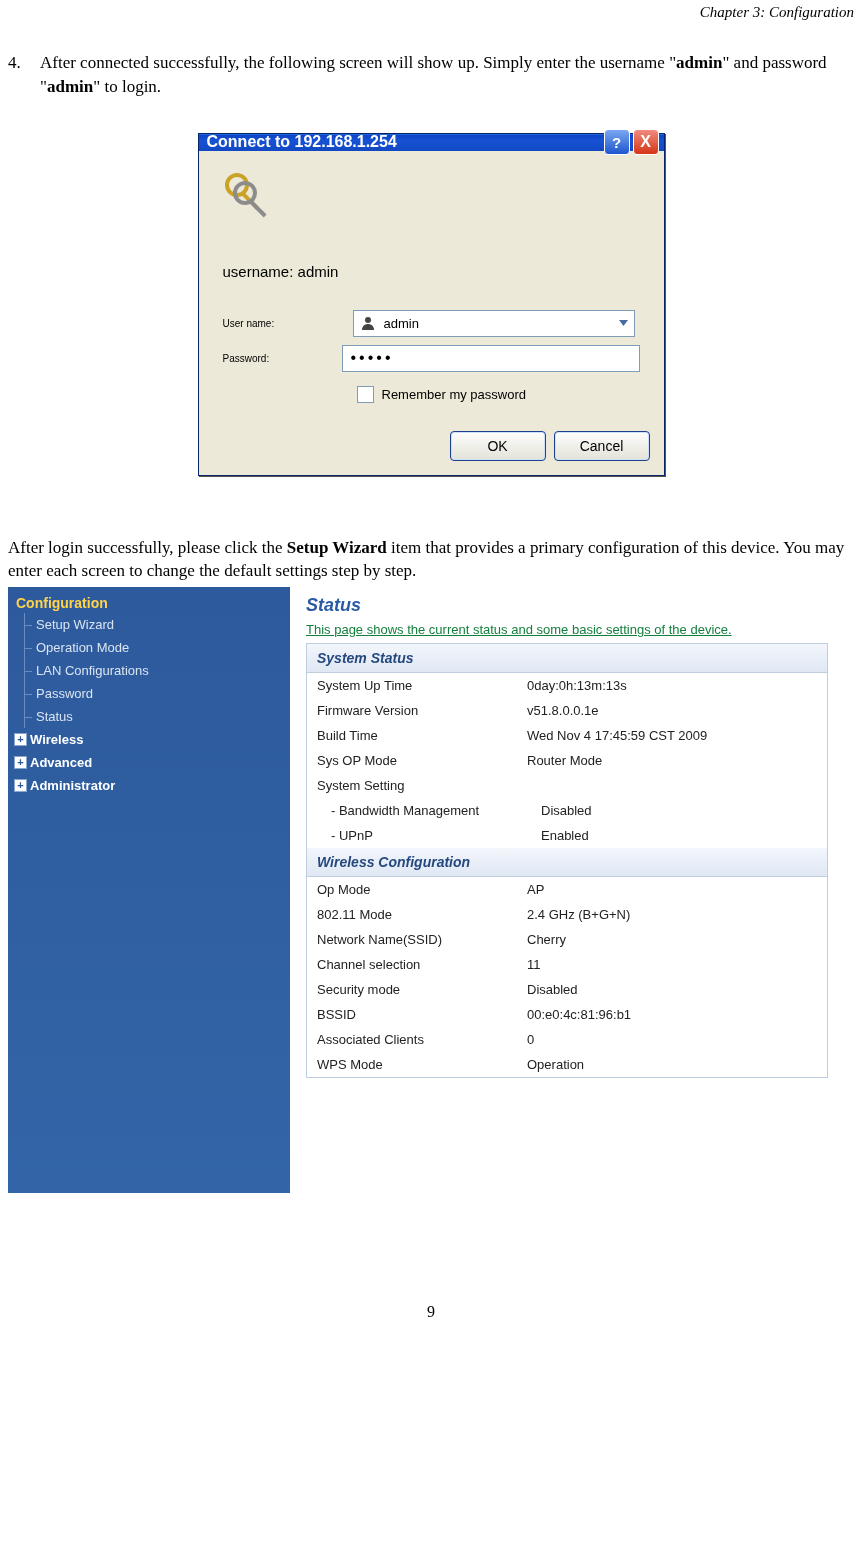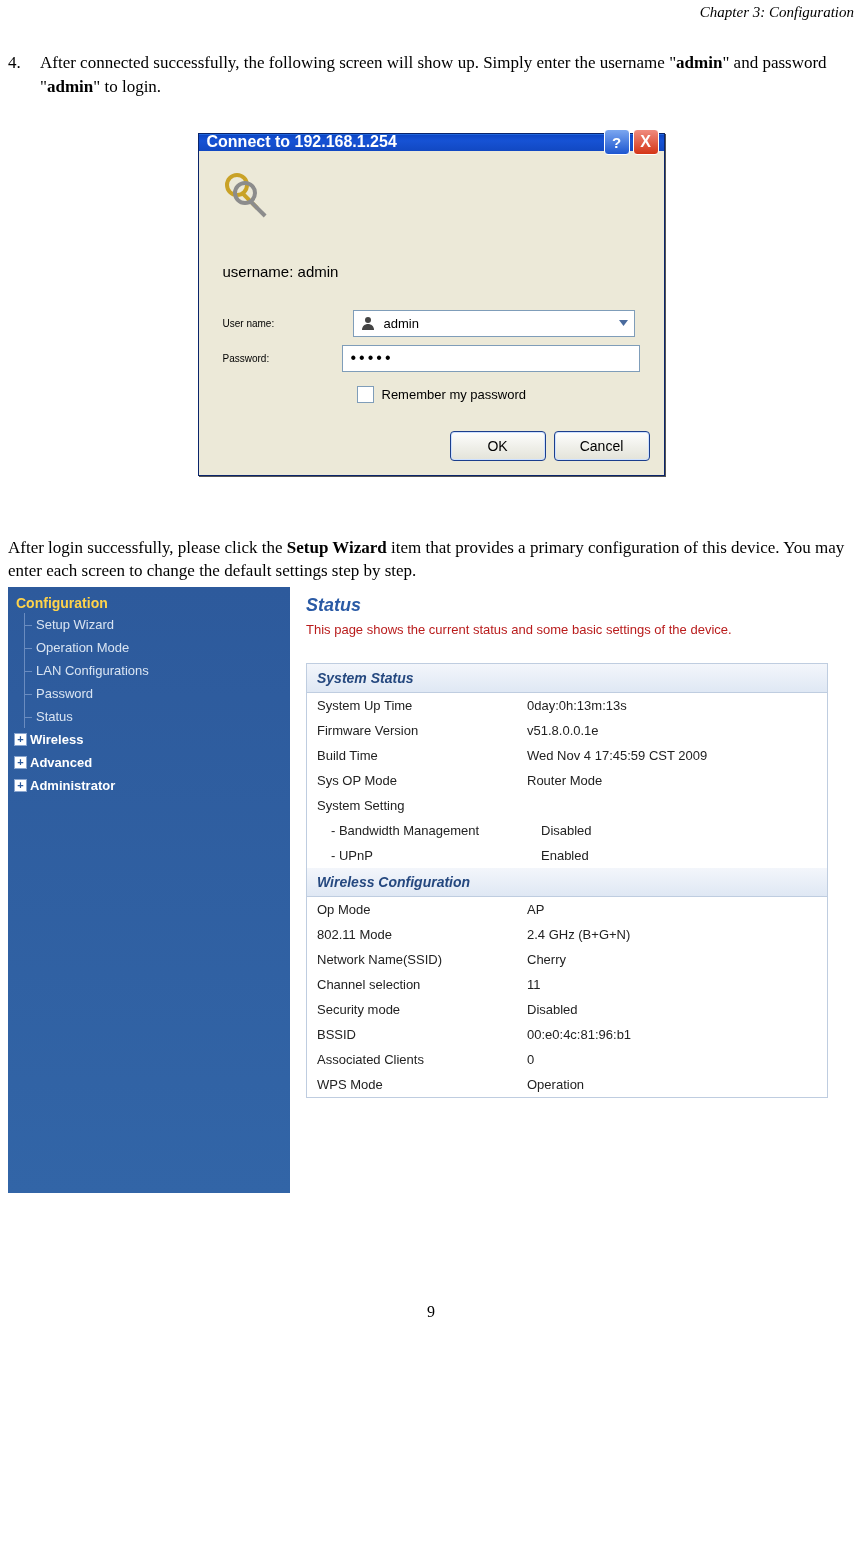--- a/index.html
+++ b/index.html
@@ -218,22 +218,23 @@
   }
   .status-title {
     color:#2a5aa5;
     font-weight:bold;
     font-style: italic;
     font-size:18px;
     margin-bottom:6px;
   }
   .status-desc {
     font-size:13px;
-    color:#b91c1c;
-    margin-bottom:26px;
+    color:#15803d;
+    margin-bottom:6px;
+    text-decoration:underline;
   }
   .panel {
     border:1px solid #bfcde0;
     width: 520px;
   }
   .panel-h {
     background: linear-gradient(to bottom,#f3f6fb,#dfe8f4);
     border-bottom:1px solid #bfcde0;
     padding:6px 10px;
     color:#25487f;

